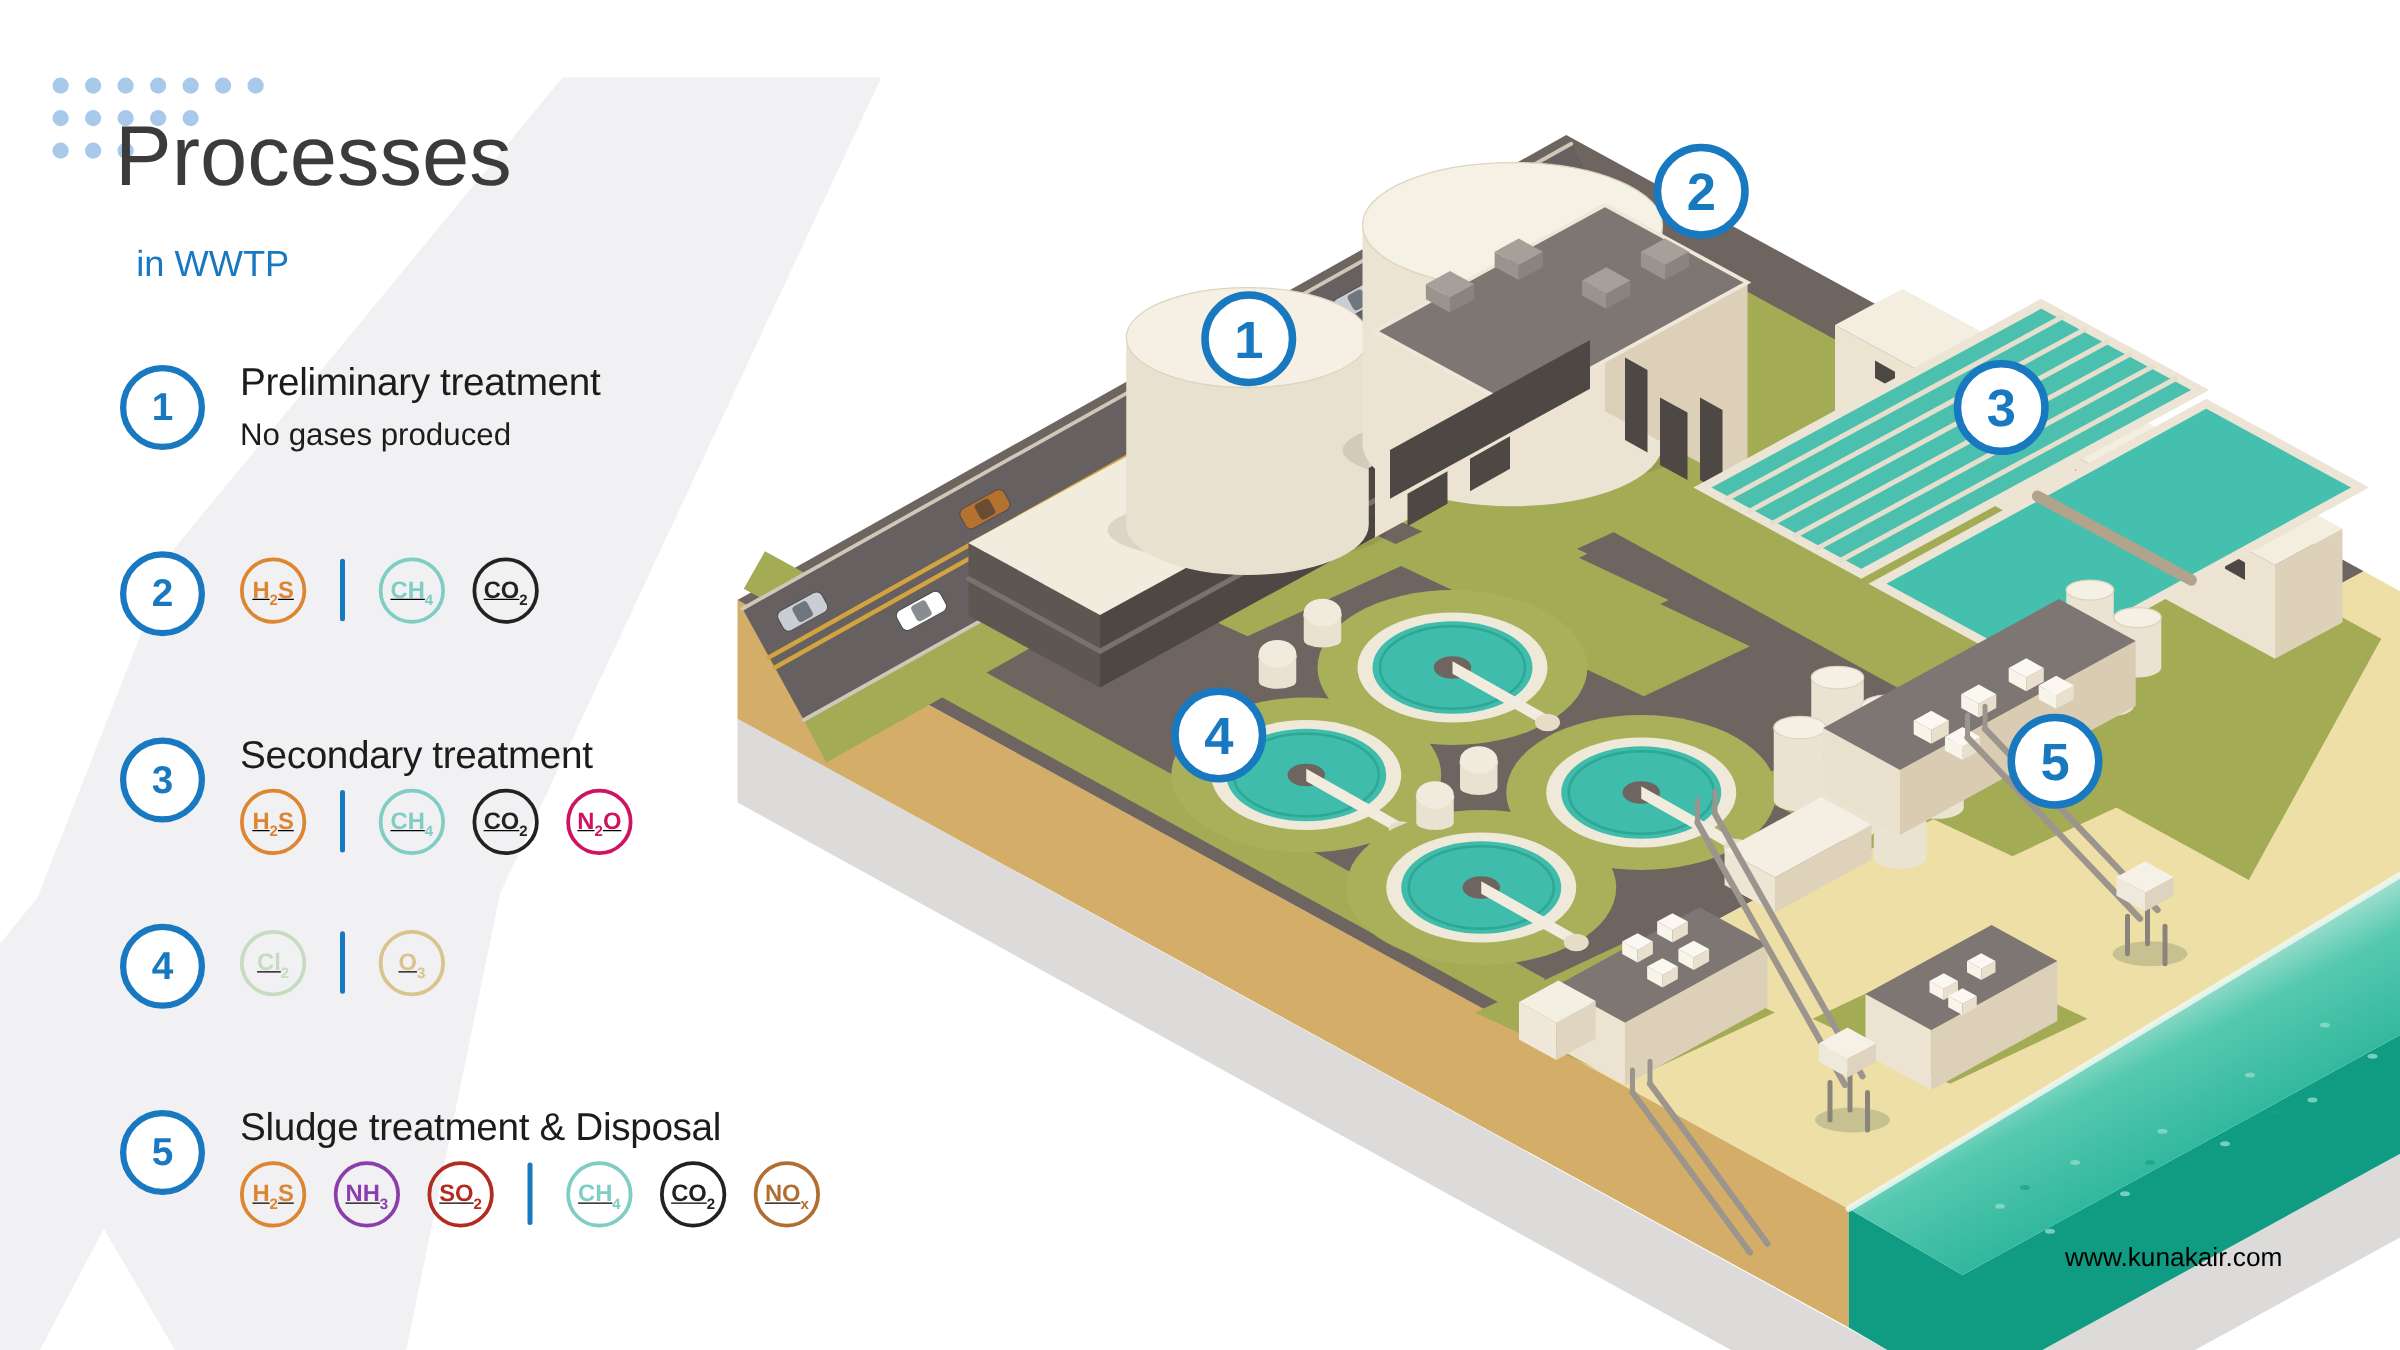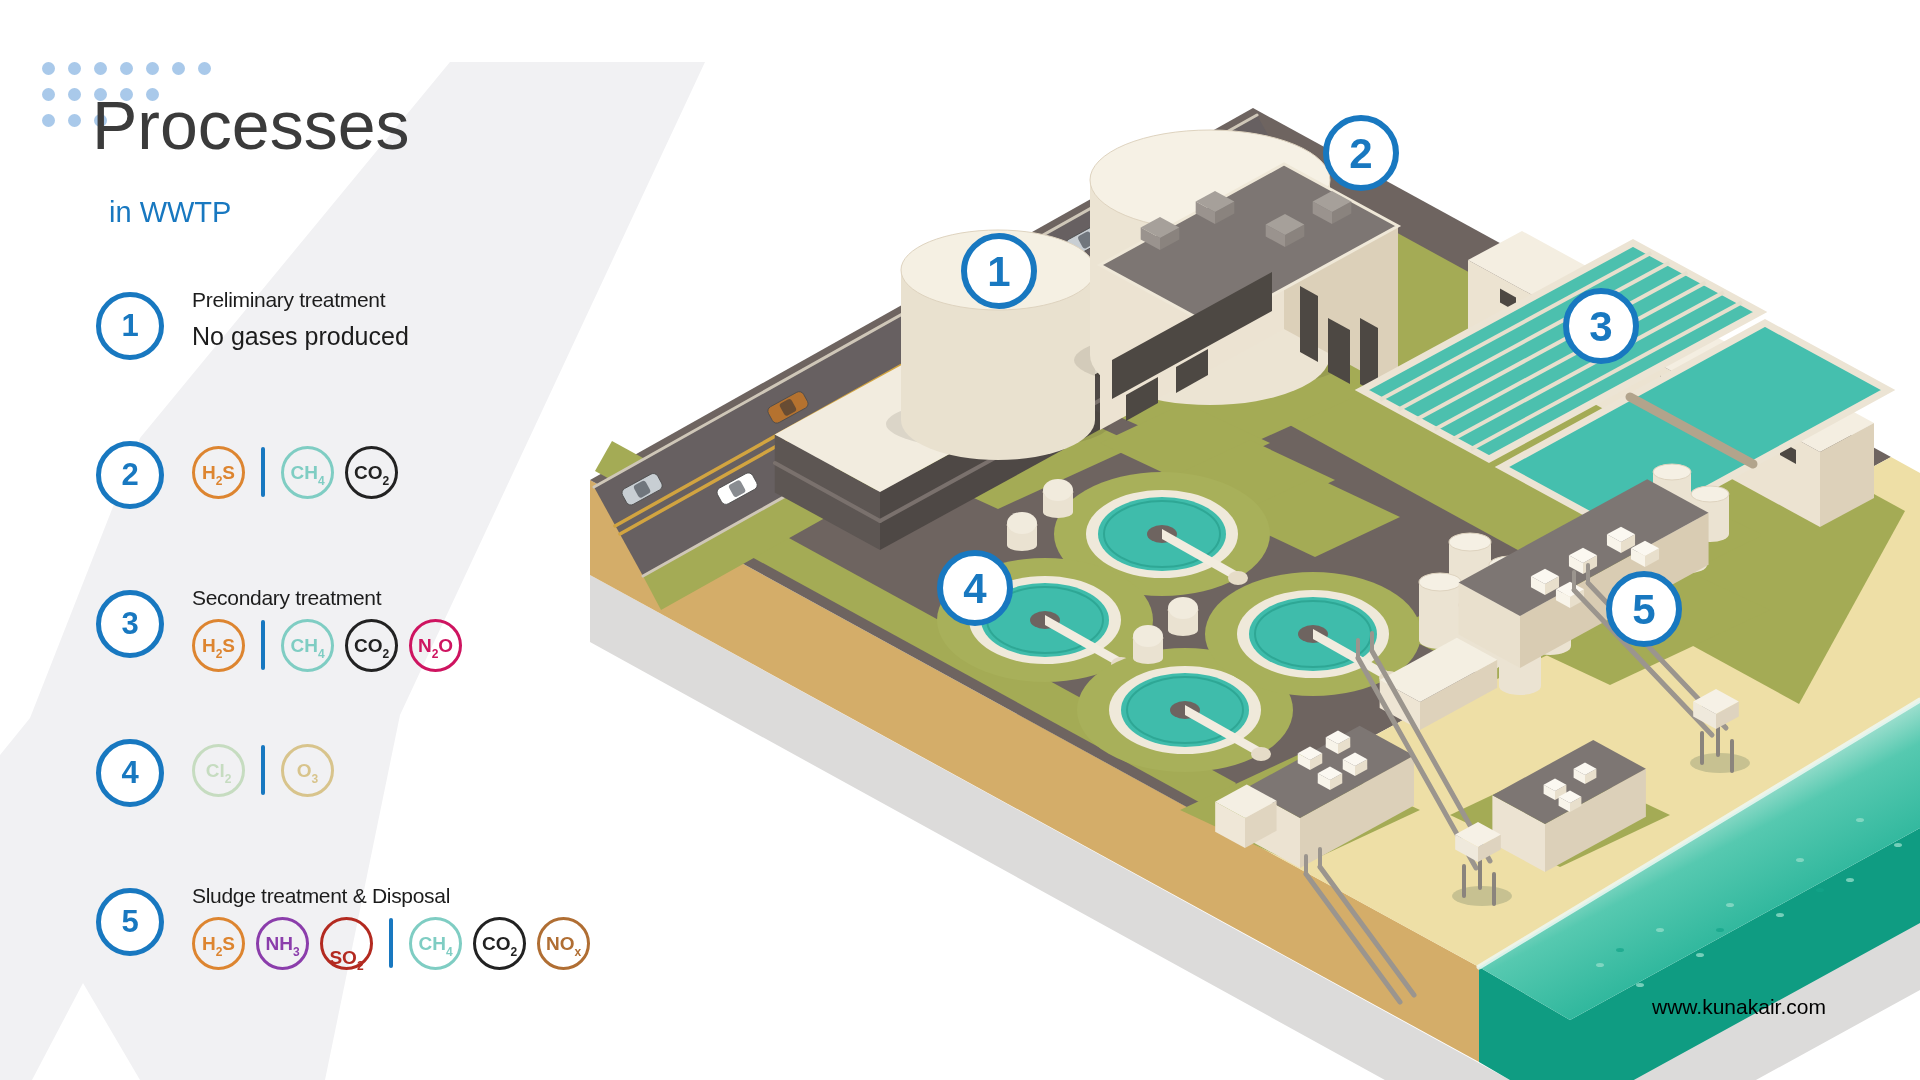--- a/index.html
+++ b/index.html
@@ -12,23 +12,23 @@
   .left-panel{position:absolute;left:0;top:0;width:660px;height:1080px;}
   .dots{position:absolute;left:42px;top:62px;}
   .dot-row{display:flex;gap:13px;margin-bottom:13px;}
   .dot{width:13px;height:13px;border-radius:50%;background:#a9c9ea;}
   .page-title{position:absolute;left:92px;top:86px;font-size:68px;font-weight:500;color:#3b3b3b;}
   .page-subtitle{position:absolute;left:109px;top:196px;font-size:29px;font-weight:500;color:#1878c0;}
   .process-item{position:absolute;left:96px;display:flex;gap:28px;align-items:flex-start;}
   .num-circle{width:58px;height:58px;border:5px solid #1878c0;border-radius:50%;background:#fff;
               color:#1878c0;font-size:31px;font-weight:700;display:flex;align-items:center;
               justify-content:center;flex:0 0 auto;margin-top:4px;}
-  .ptitle{font-size:21px;color:#1c1c1c;font-weight:500;letter-spacing:-0.3px;}
+  .ptitle{font-size:31px;color:#1c1c1c;font-weight:500;letter-spacing:-0.3px;}
   .pnote{font-size:25px;color:#1c1c1c;margin-top:10px;}
-  .chips{display:flex;align-items:center;gap:11px;margin-top:9px;height:52px;}
+  .chips{display:flex;align-items:center;gap:22px;margin-top:9px;height:52px;text-decoration:underline;}
   .gas-chip{width:47px;height:47px;border-radius:50%;border:3px solid;display:flex;
             align-items:center;justify-content:center;font-weight:700;line-height:1;background:transparent;}
   .gas-main{font-size:19px;}
   .gas-sub{font-size:12px;display:inline-block;transform:translateY(6px);}
   .chip-divider{width:4px;height:50px;background:#1878c0;border-radius:2px;margin:0 5px;flex:0 0 auto;}
   .logo{position:absolute;right:82px;top:50px;font-size:57px;font-weight:700;
         letter-spacing:.5px;color:#525c66;}
   .logo-k{color:#1878c0;}
   .website{position:absolute;left:1652px;top:995px;font-size:21px;font-weight:500;color:#000000;}
 </style>
@@ -430,21 +430,21 @@
       <div class="num-circle">5</div>
       <div>
         <div class="ptitle">Sludge treatment &amp; Disposal</div>
         <div class="chips">
             <div class="gas-chip" style="border-color: rgb(221, 133, 48); color: rgb(221, 133, 48);">
               <span><span class="gas-main">H</span><span class="gas-sub">2</span><span class="gas-main">S</span></span>
             </div>
             <div class="gas-chip" style="border-color: rgb(139, 61, 171); color: rgb(139, 61, 171);">
               <span><span class="gas-main">NH</span><span class="gas-sub">3</span></span>
             </div>
-            <div class="gas-chip" style="border-color: rgb(179, 42, 32); color: rgb(179, 42, 32); align-items: flex-end;">
+            <div class="gas-chip" style="border-color: rgb(179, 42, 32); color: rgb(179, 42, 32);">
               <span><span class="gas-main">SO</span><span class="gas-sub">2</span></span>
             </div>
             <div class="chip-divider" style="background: rgb(24, 120, 192);"></div>
             <div class="gas-chip" style="border-color: rgb(127, 205, 195); color: rgb(127, 205, 195);">
               <span><span class="gas-main">CH</span><span class="gas-sub">4</span></span>
             </div>
             <div class="gas-chip" style="border-color: rgb(34, 34, 34); color: rgb(34, 34, 34);">
               <span><span class="gas-main">CO</span><span class="gas-sub">2</span></span>
             </div>
             <div class="gas-chip" style="border-color: rgb(176, 110, 51); color: rgb(176, 110, 51);">

